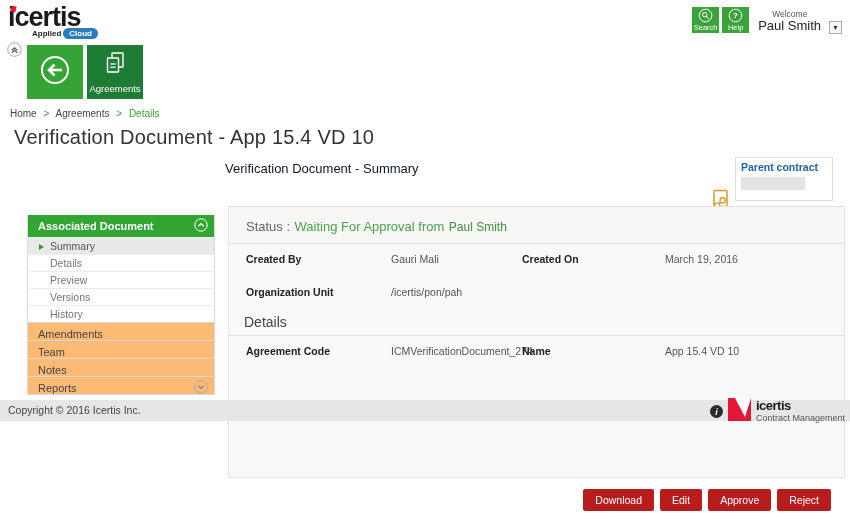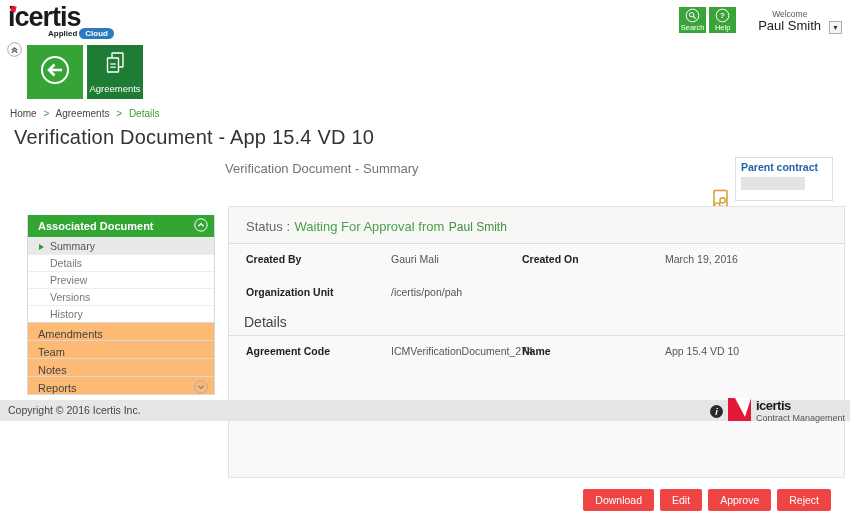--- a/index.html
+++ b/index.html
@@ -5,30 +5,30 @@
   * { margin:0; padding:0; box-sizing:border-box; }
   html,body { width:850px; height:519px; background:#fff; overflow:hidden;
     font-family:"Liberation Sans","DejaVu Sans",sans-serif; }
   .stage { position:relative; width:850px; height:519px; background:#fff; }
 
   
   .header { position:absolute; top:0; left:0; width:850px; height:42px; background:#fff; }
   .logo { position:absolute; left:8px; top:4px; cursor:pointer; }
   .logo-text { font-size:27px; font-weight:bold; color:#1a1a1a; letter-spacing:-1px; line-height:26px; position:relative; }
   .logo-idot { position:absolute; left:3px; top:2px; width:5px; height:6px; background:#e31837; transform:rotate(14deg); }
-  .logo-sub { margin-left:40px; margin-top:-2px; display:flex; align-items:center; gap:2px; }
+  .logo-sub { margin-left:24px; margin-top:-2px; display:flex; align-items:center; gap:2px; }
   .logo-sub-text { font-size:8px; font-weight:bold; color:#222; }
   .cloud-badge { background:#2b7bc0; color:#fff; font-size:8px; font-weight:bold; padding:1px 6px; border-radius:8px; }
 
   .header-right { position:absolute; right:8px; top:7px; display:flex; align-items:flex-start; gap:3px; }
   .hdr-tile { width:27px; height:26px; background:#3aa43a; color:#fff; display:flex; flex-direction:column;
     align-items:center; justify-content:center; cursor:pointer; }
   .hdr-tile svg { display:block; }
   .hdr-tile .lbl { font-size:7.5px; line-height:8px; margin-top:1px; }
-  .welcome-block { margin-left:19px; margin-top:2px; text-align:left; }
+  .welcome-block { margin-left:6px; margin-top:2px; text-align:left; }
   .welcome-small { font-size:8.5px; color:#555; margin-left:14px; }
   .welcome-name { font-size:13px; color:#222; line-height:14px; }
   .user-dd { width:13px; height:13px; border:1px solid #aaa; background:#f5f5f5; font-size:7px; color:#333;
     display:flex; align-items:center; justify-content:center; margin-top:14px; margin-left:5px; cursor:pointer; }
 
   
   .ribbon { position:absolute; top:41px; left:0; width:850px; height:62px; background:#fff; }
   .collapse-btn { position:absolute; left:7px; top:1px; cursor:pointer; }
   .tile { position:absolute; top:4px; width:56px; height:54px; display:flex; flex-direction:column;
     align-items:center; justify-content:center; cursor:pointer; }
@@ -38,21 +38,21 @@
 
   
   .breadcrumb { position:absolute; left:10px; top:108px; font-size:10px; color:#444; }
   .breadcrumb span { margin-right:4px; }
   .bc-sep { color:#3f9c35; }
   .bc-link { cursor:pointer; }
   .bc-current { color:#3f9c35; }
 
   
   .page-title { position:absolute; left:14px; top:126px; font-size:20px; font-weight:300; color:#333; letter-spacing:0.2px; }
-  .page-subtitle { position:absolute; left:225px; top:161px; font-size:13px; color:#737373; }
+  .page-subtitle { position:absolute; left:225px; top:161px; font-size:13px; color:#0f172a; }
 
   
   .parent-box { position:absolute; left:735px; top:157px; width:98px; height:44px; background:#fff;
     border:1px solid #ddd; padding:3px 5px; }
   .parent-label { color:#1f62ac; font-size:10.5px; font-weight:bold; cursor:pointer; }
   .parent-bar { margin-top:4px; width:64px; height:13px; background:#e3e3e3; }
   .linked-doc { position:absolute; left:710px; top:189px; cursor:pointer; }
 
   
   .sidebar { position:absolute; left:27px; top:215px; width:188px; background:#fff; border:1px solid #d9d9d9; border-top:none; }
@@ -85,21 +85,21 @@
   .copyright { position:absolute; left:8px; top:4px; font-size:10.5px; color:#444; }
   .footer-logo { position:absolute; right:5px; top:-2px; display:flex; align-items:center; gap:5px; }
   .info-icon { width:13px; height:13px; border-radius:50%; background:#2b2b2b; color:#fff; font-size:9px;
     font-style:italic; font-weight:bold; display:flex; align-items:center; justify-content:center; cursor:pointer; }
   .footer-logo-text { line-height:12px; }
   .flt-main { font-size:13px; font-weight:bold; color:#1a1a1a; letter-spacing:-0.5px; }
   .flt-sub { font-size:9px; color:#555; }
 
   
   .actions { position:absolute; right:19px; top:489px; display:flex; gap:6px; }
-  .action-btn { background:#ef4444; color:#fff; border:none; font-size:10.5px; padding:5px 12px;
+  .action-btn { background:#b91c1c; color:#fff; border:none; font-size:10.5px; padding:5px 12px;
     border-radius:2px; cursor:pointer; font-family:inherit; white-space:nowrap; }
 </style>
 </head>
 <body>
 
 <div class="stage">
 
   <div class="header">
     <div class="logo">
       <div class="logo-text">

